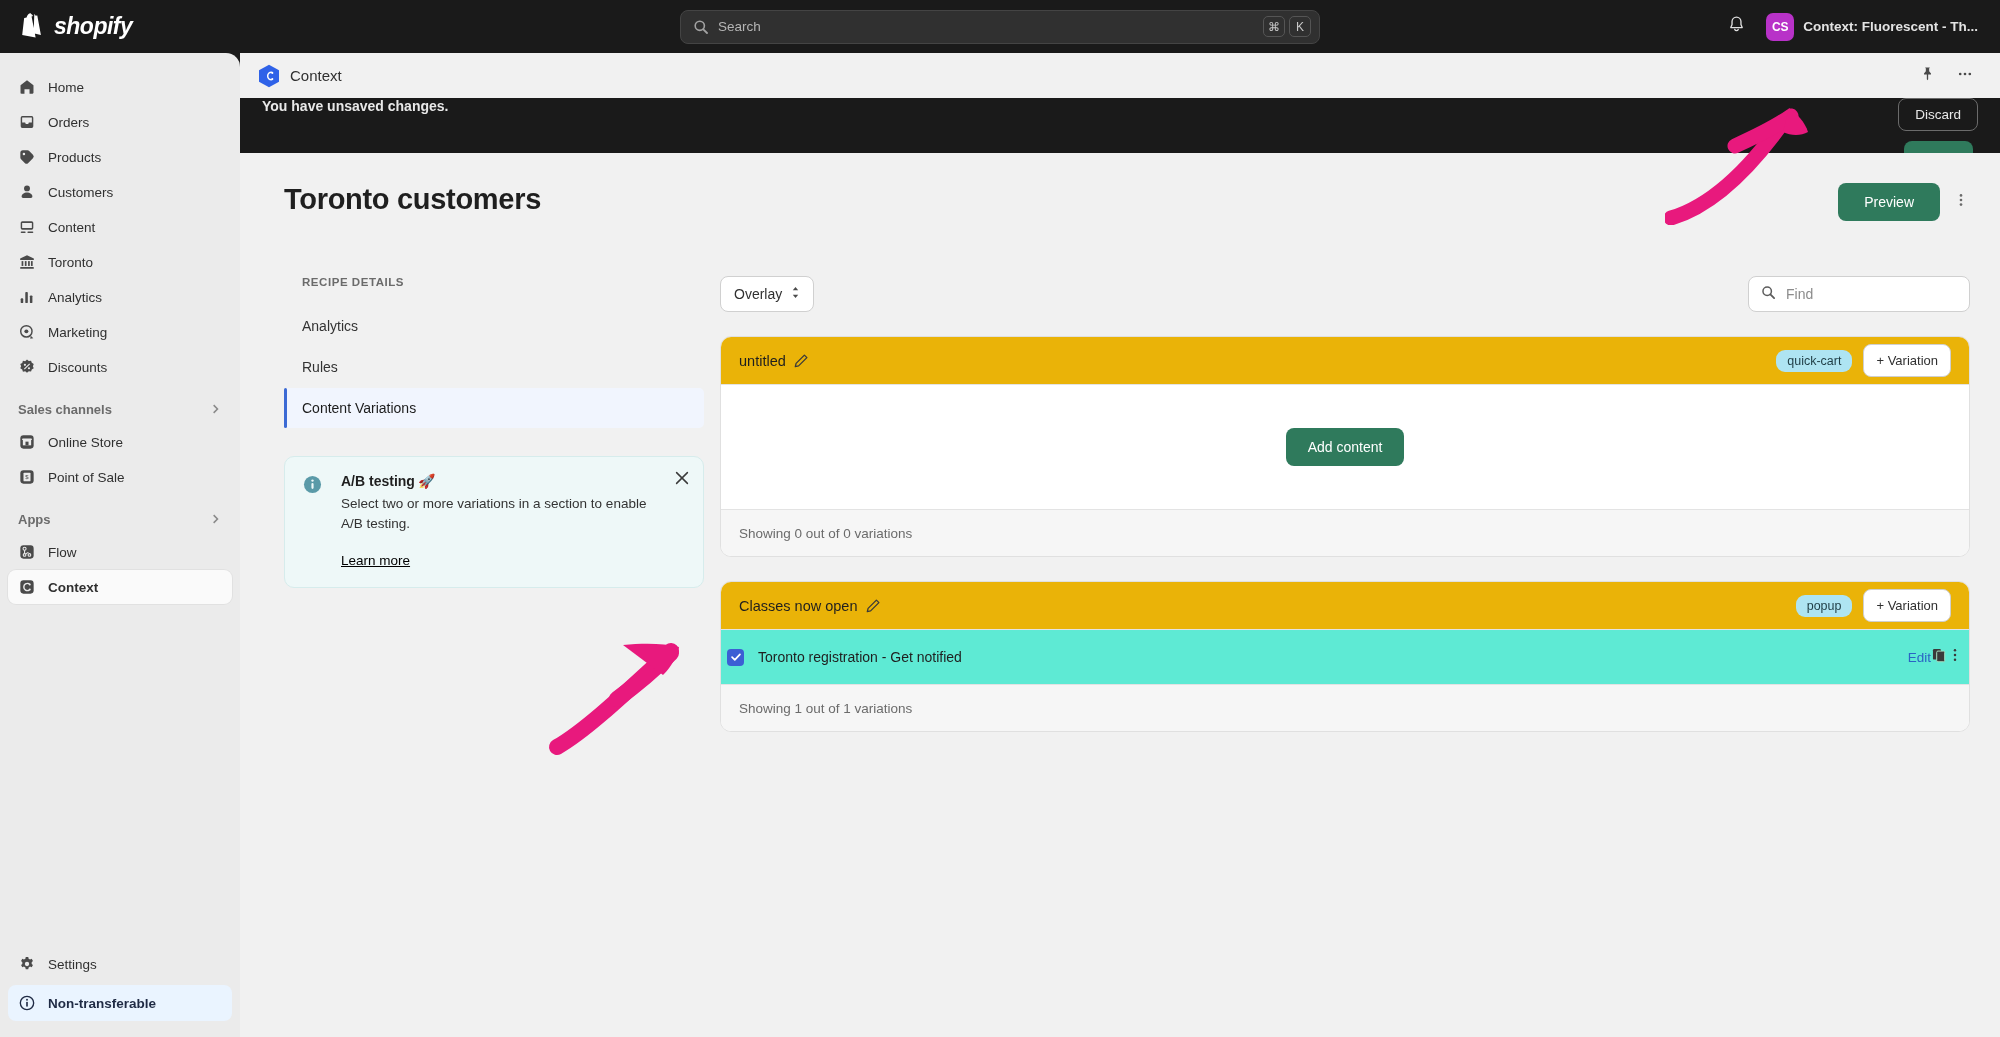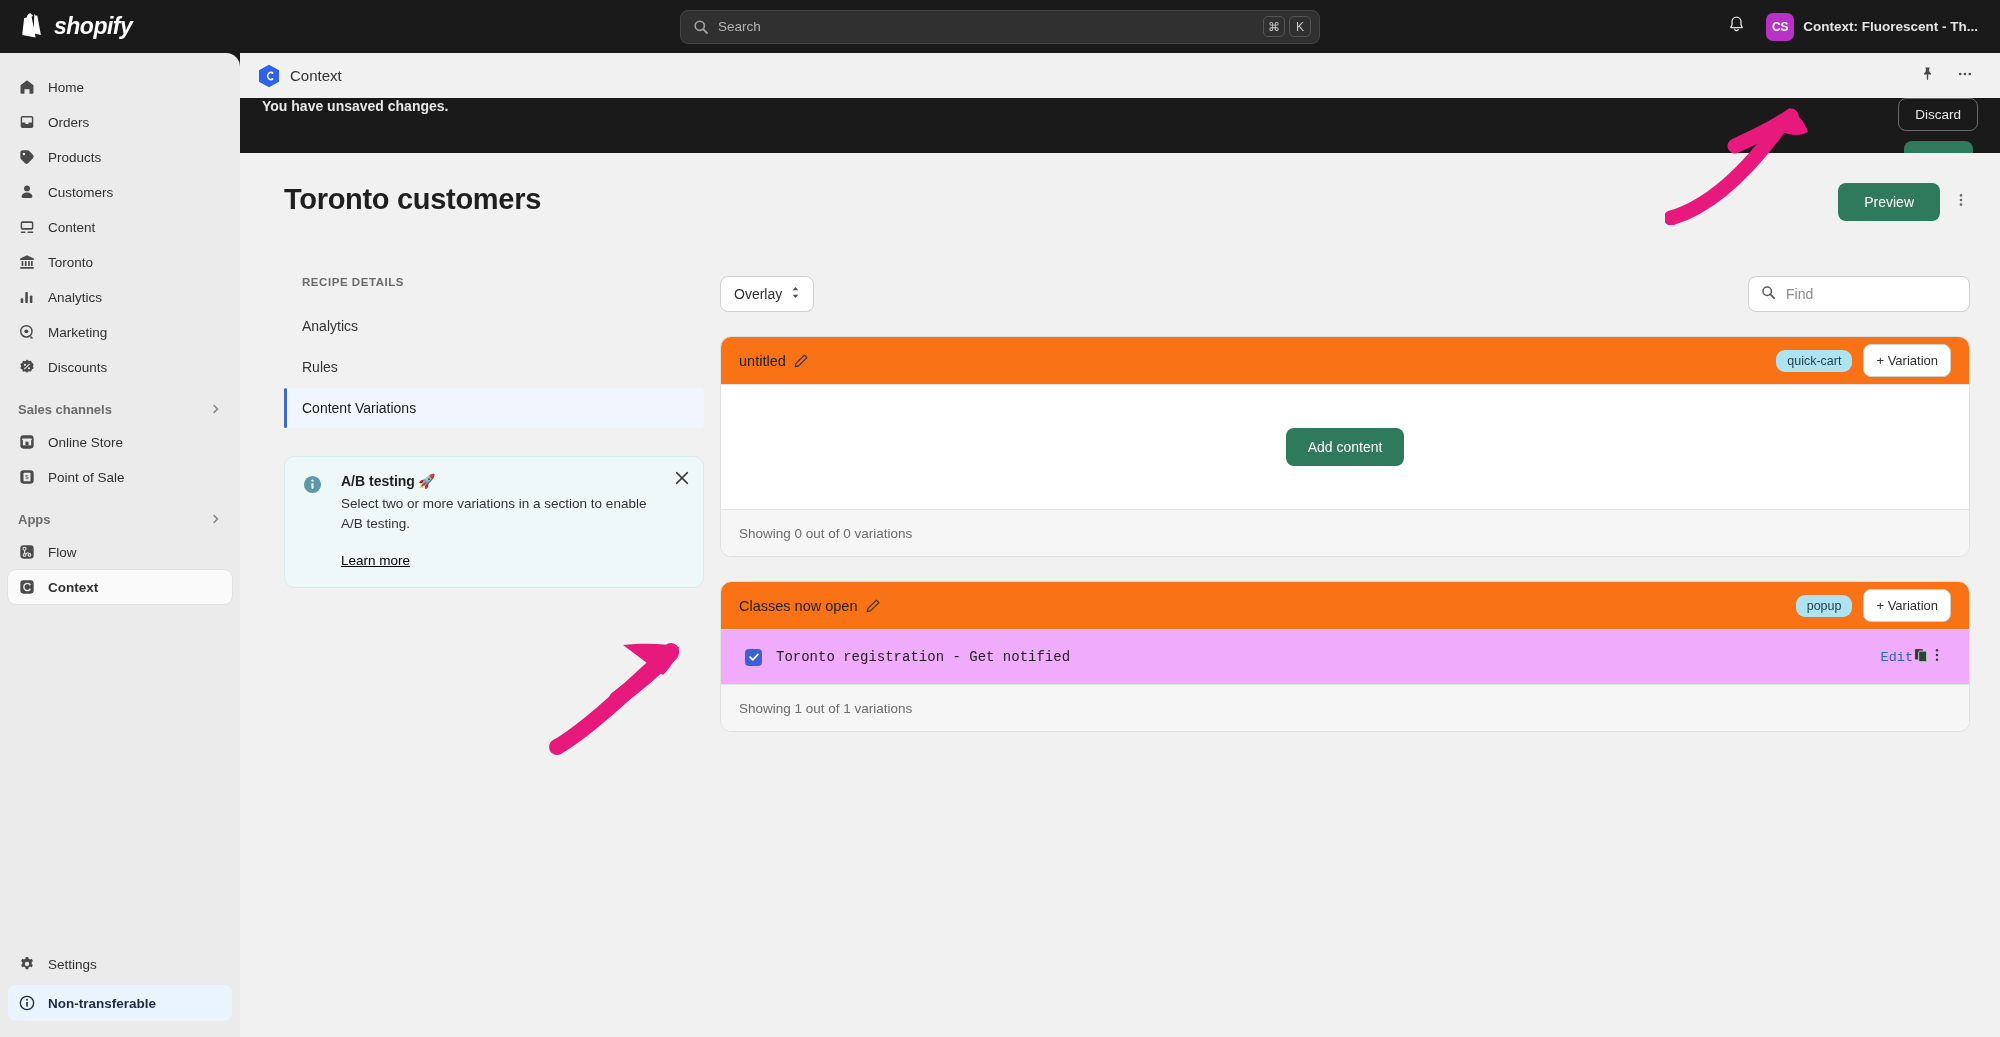--- a/index.html
+++ b/index.html
@@ -173,21 +173,21 @@
     display: flex; align-items: center; padding: 0 12px; gap: 10px;
   }
   .find-placeholder { color: #8c8c8c; font-size: 14px; }
 
   .card {
     background: #fff; border: 1px solid #e0e0e0; border-radius: 11px;
     overflow: hidden; margin-bottom: 24px;
   }
   .card-head {
     height: 48px; display: flex; align-items: center; padding: 0 18px;
-    background: #f97316; border-bottom: 1px solid #e3e3e3;
+    background: #eab308; border-bottom: 1px solid #e3e3e3;
   }
   .card-name { font-size: 14.5px; color: #1f1f1f; }
   .pencil { margin-left: 8px; width: 14px; height: 14px; display: inline-block; }
   .card-head-right { margin-left: auto; display: flex; align-items: center; gap: 11px; }
   .tag {
     background: #aee4f2; color: #1f3d45; font-size: 12.5px;
     padding: 4px 11px; border-radius: 9px;
   }
   .btn-variation {
     background: #fff; border: 1px solid #cfcfcf; border-radius: 8px;
@@ -200,23 +200,22 @@
   .btn-add-content {
     background: #2f7a5c; border: none; border-radius: 8px; color: #fff;
     font-size: 14px; padding: 11px 22px; font-family: inherit;
   }
   .card-foot {
     height: 47px; display: flex; align-items: center; padding: 0 18px;
     background: #f6f6f6; border-top: 1px solid #e3e3e3;
     font-size: 13.5px; color: #6b6b6b;
   }
   .var-row {
-    height: 54px; display: flex; align-items: center; padding: 0 24px;
-    background: #f0abfc;
-    font-family: Liberation Mono, monospace;
+    height: 54px; display: flex; align-items: center; padding: 0 6px;
+    background: #5eead4;
   }
   .checkbox {
     width: 17px; height: 17px; border-radius: 4px; background: #3c5fd4;
     display: flex; align-items: center; justify-content: center; flex: 0 0 17px;
   }
   .var-label { font-size: 14px; color: #1f1f1f; margin-left: 14px; }
   .var-actions { margin-left: auto; display: flex; align-items: center; }
   .link-edit { color: #2b64c4; font-size: 13.5px; text-decoration: none; }
 
   

